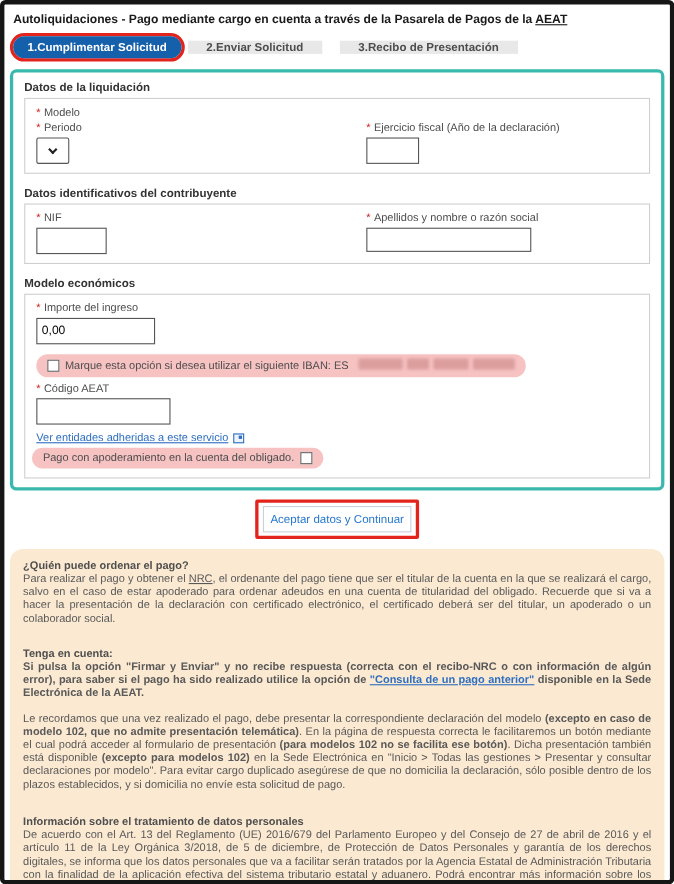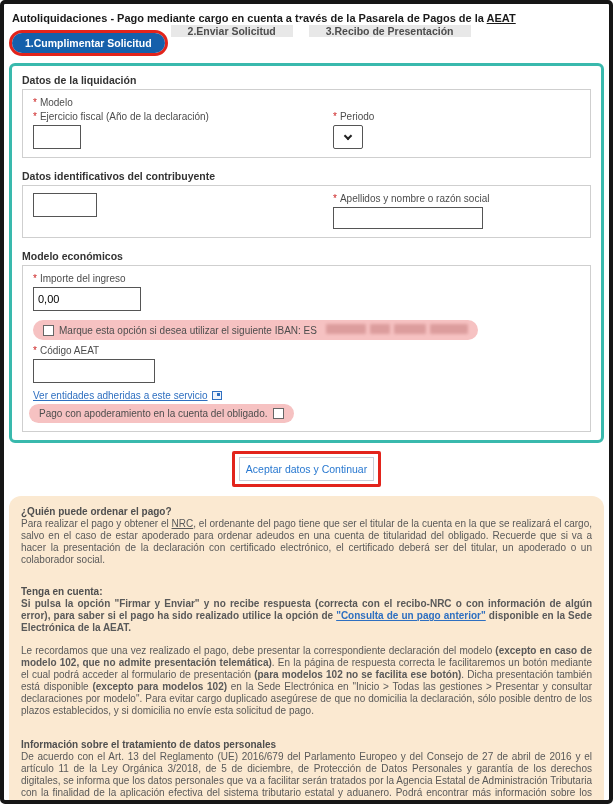--- a/index.html
+++ b/index.html
@@ -10,21 +10,21 @@
 
   
   .page-title { font-size:11px; font-weight:bold; color:#1a1a1a; padding:5px 3px 5px; }
   .page-title .u { text-decoration:underline; }
 
   
   .steps { display:flex; align-items:center; height:26px; margin:1px 0 7px; }
   .ring { display:inline-flex; border:3px solid #e2241c; border-radius:999px; }
   .step-active { background:#1560ab; color:#fff; font-weight:bold; font-size:10.5px;
                  padding:4px 13px; border-radius:999px; white-space:nowrap; cursor:pointer; }
-  .graybar { display:flex; align-items:flex-start; height:36px; margin-left:3px; }
+  .graybar { display:flex; align-items:center; height:36px; margin-left:3px; }
   .gstep { background:#e8e8e8; color:#4d4d4d; font-weight:bold; font-size:10.5px;
            display:flex; align-items:center; padding:0 17px; white-space:nowrap; cursor:pointer; }
   .sep { position:relative; width:16px; background:#e8e8e8; }
   .sep::before { content:''; position:absolute; top:50%; left:1px; width:8px; height:8px;
                  border-top:2px solid #fff; border-right:2px solid #fff;
                  transform:translateY(-50%) rotate(45deg); }
 
   
   .teal-box { border:3px solid #39b9ad; border-radius:6px; padding:8px 10px; }
 
@@ -110,38 +110,39 @@
   </div>
 
   <div class="teal-box">
 
     <div class="fsec">
       <div class="fsec-title">Datos de la liquidación</div>
       <div class="fsec-box">
         <span class="lbl"><span class="ast">*</span><span>Modelo</span></span>
         <div class="two-col">
           <div>
-            <span class="lbl"><span class="ast">*</span><span>Ejercicio fiscal (Año de la declaración)</span></span>
-            <input class="ti w-ej" style="">
-          </div>
-          <div>
             <span class="lbl"><span class="ast">*</span><span>Periodo</span></span>
             <div class="sel-small">
               <span class="chev bold"></span>
             </div>
           </div>
+          <div>
+            <span class="lbl"><span class="ast">*</span><span>Ejercicio fiscal (Año de la declaración)</span></span>
+            <input class="ti w-ej" style="">
+          </div>
         </div>
       </div>
     </div>
 
     <div class="fsec">
       <div class="fsec-title">Datos identificativos del contribuyente</div>
       <div class="fsec-box">
         <div class="two-col">
           <div>
+            <span class="lbl"><span class="ast">*</span><span>NIF</span></span>
             <input class="ti w-nif" style="">
           </div>
           <div>
             <span class="lbl ape-lbl"><span class="ast">*</span><span>Apellidos y nombre o razón social</span></span>
             <input class="ti w-ape" style="">
           </div>
         </div>
       </div>
     </div>
 

